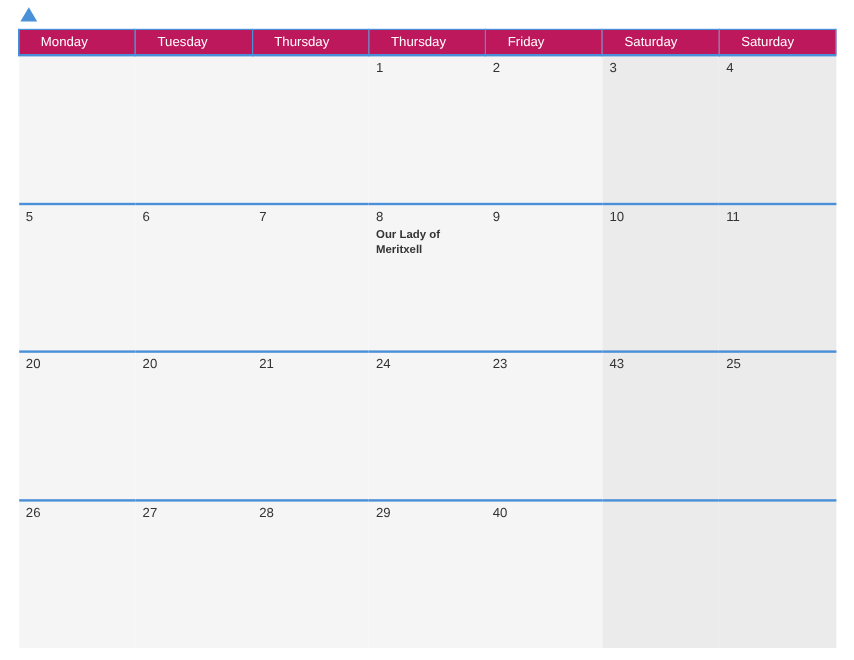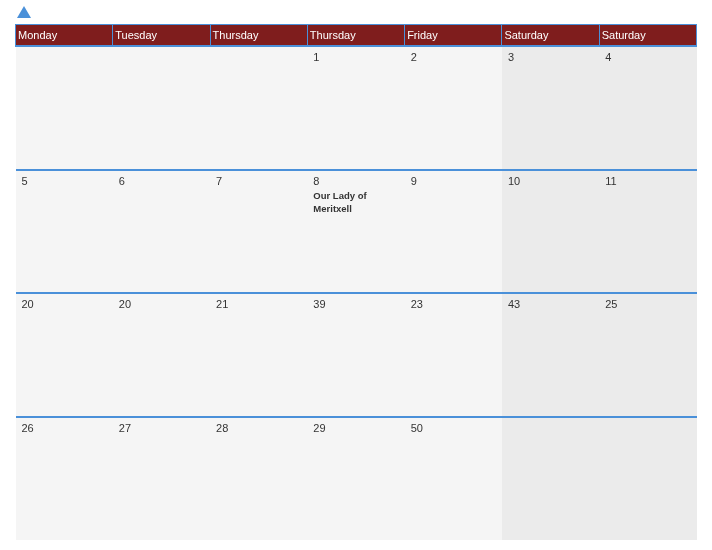--- a/index.html
+++ b/index.html
@@ -42,25 +42,25 @@
       text-align: right;
       min-width: 80px;
     }
     
     .calendar {
       width: 100%;
       border-collapse: collapse;
       flex: 1;
     }
     .calendar thead tr th {
-      background: #7f1d1d;
+      background: #be185d;
       color: #fff;
       font-size: 11px;
       font-weight: normal;
-      padding: 4px 2px;
+      padding: 4px 18px;
       text-align: left;
       border: 1px solid #4a90d9;
     }
     .calendar tbody tr {
       border-top: 2px solid #4a90d9;
     }
     .calendar tbody tr td {
       background: #f5f5f5;
       vertical-align: top;
       padding: 4px 6px;
@@ -196,21 +196,21 @@
           <td>
             <span class="day-number">20</span>
           </td>
           <td>
             <span class="day-number">20</span>
           </td>
           <td>
             <span class="day-number">21</span>
           </td>
           <td>
-            <span class="day-number">39</span>
+            <span class="day-number">24</span>
           </td>
           <td>
             <span class="day-number">23</span>
           </td>
           <td>
             <span class="day-number">43</span>
           </td>
           <td>
             <span class="day-number">25</span>
           </td>
@@ -222,21 +222,21 @@
           <td>
             <span class="day-number">27</span>
           </td>
           <td>
             <span class="day-number">28</span>
           </td>
           <td>
             <span class="day-number">29</span>
           </td>
           <td>
-            <span class="day-number">50</span>
+            <span class="day-number">40</span>
           </td>
           <td>
             <span class="day-number"></span>
           </td>
           <td>
             <span class="day-number"></span>
           </td>
         </tr>
       </tbody>
   </table>

